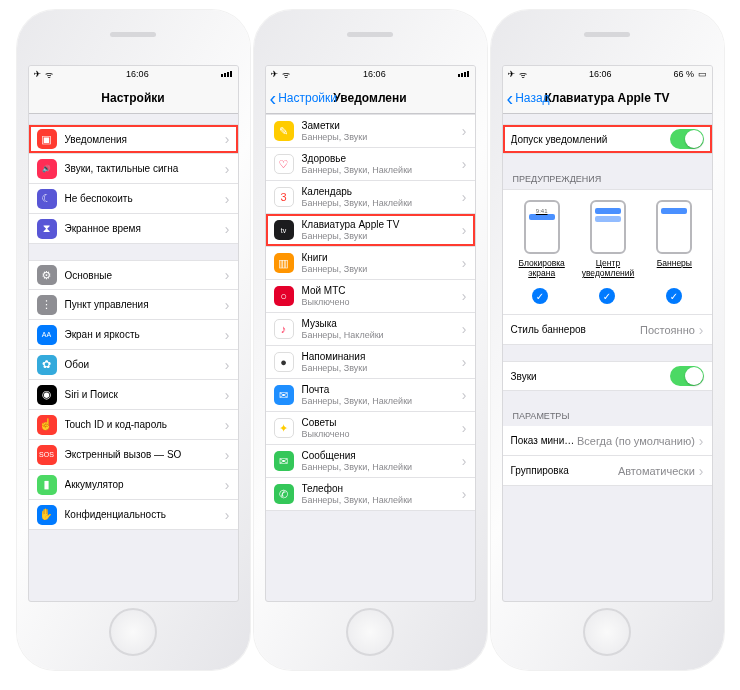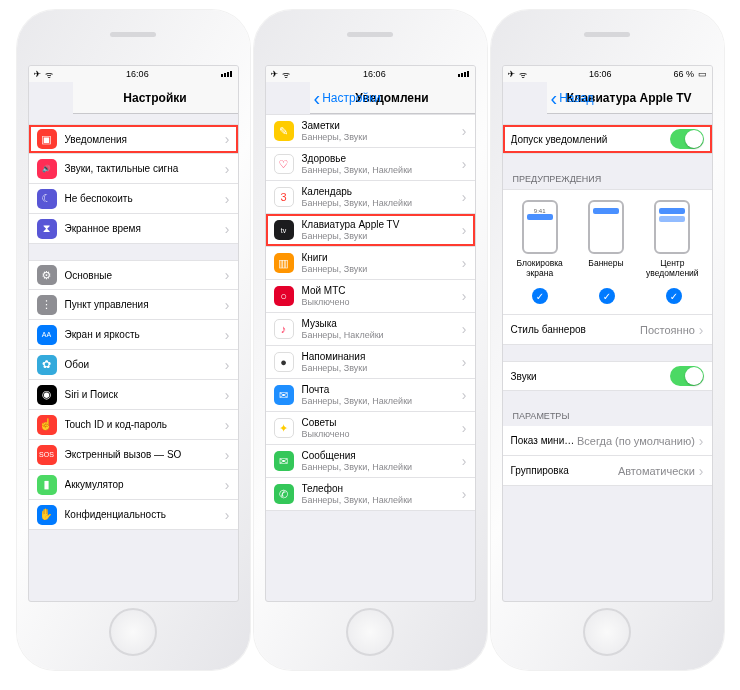--- a/index.html
+++ b/index.html
@@ -54,21 +54,21 @@
   }
   .sb-left, .sb-right { display:flex; align-items:center; gap:4px; }
   .signal { display:flex; align-items:flex-end; gap:1px; }
   .signal span { width:2px; background:#000; }
   .signal span:nth-child(1){height:3px} .signal span:nth-child(2){height:4px}
   .signal span:nth-child(3){height:5px} .signal span:nth-child(4){height:6px}
   .navbar {
     height:32px; background:#f8f8f8;
     border-bottom:1px solid #c8c8cc;
     display:flex; align-items:center; justify-content:center;
-    position:relative; font-size:12px; font-weight:600;margin-left:44px;
+    position:relative; font-size:12px; font-weight:600;
   }
   .navbar .back {
     position:absolute; left:4px; color:#007aff; font-weight:400;
     display:flex; align-items:center; font-size:12px;
   }
   .navbar .back::before { content:"‹"; font-size:20px; margin-right:2px; line-height:0; }
   .content { flex:1; overflow:hidden; }
   .group { margin-top:16px; }
   .group.first { margin-top:10px; }
   .group-header {
@@ -98,21 +98,21 @@
   }
   .toggle::after {
     content:""; position:absolute; right:1px; top:1px;
     width:18px; height:18px; background:#fff; border-radius:50%;
     box-shadow:0 1px 2px rgba(0,0,0,.25);
   }
   .alert-types {
     background:#fff; border-top:1px solid #e2e2e5; border-bottom:1px solid #e2e2e5;
     padding:10px 4px;
   }
-  .alert-row { display:flex; justify-content:flex-start; }
+  .alert-row { display:flex; justify-content:flex-end;text-decoration:underline; }
   .alert-item { text-align:center; font-size:8.5px; color:#000; width:33%; }
   .mini-phone {
     width:36px; height:54px; margin:0 auto 4px auto;
     border:2px solid #b8b8bc; border-radius:6px; background:#fff;
     position:relative; padding:6px 3px;
   }
   .mini-phone .bar { height:6px; background:#4a90ff; border-radius:2px; margin-bottom:2px; }
   .mini-phone .time { font-size:6px; color:#666; }
   .check-row { display:flex; justify-content:space-around; margin-top:10px; }
   .check {
@@ -419,29 +419,29 @@
             <div class="alert-item">
               <div class="mini-phone">
                   <div class="time">9:41</div>
                   <div class="bar"></div>
                 </div>
               <div>Блокировка экрана</div>
             </div>
             <div class="alert-item">
               <div class="mini-phone">
                   <div class="bar"></div>
+                  <div class="bar" style="opacity:.6"></div>
                 </div>
-              <div>Баннеры</div>
+              <div>Центр уведомлений</div>
             </div>
             <div class="alert-item">
               <div class="mini-phone">
                   <div class="bar"></div>
-                  <div class="bar" style="opacity:.6"></div>
                 </div>
-              <div>Центр уведомлений</div>
+              <div>Баннеры</div>
             </div>
           </div>
           <div class="check-row">
             <div class="check">✓</div>
             <div class="check">✓</div>
             <div class="check">✓</div>
           </div>
         </div>
         <div class="row">
           <div class="labels">

